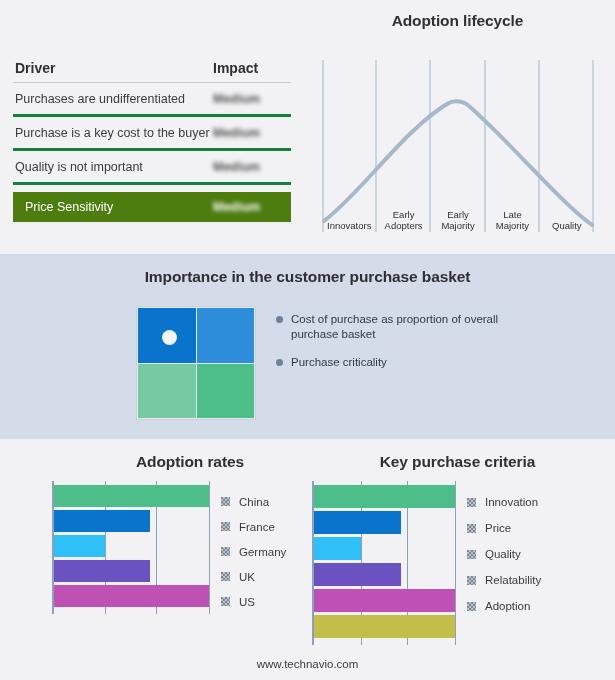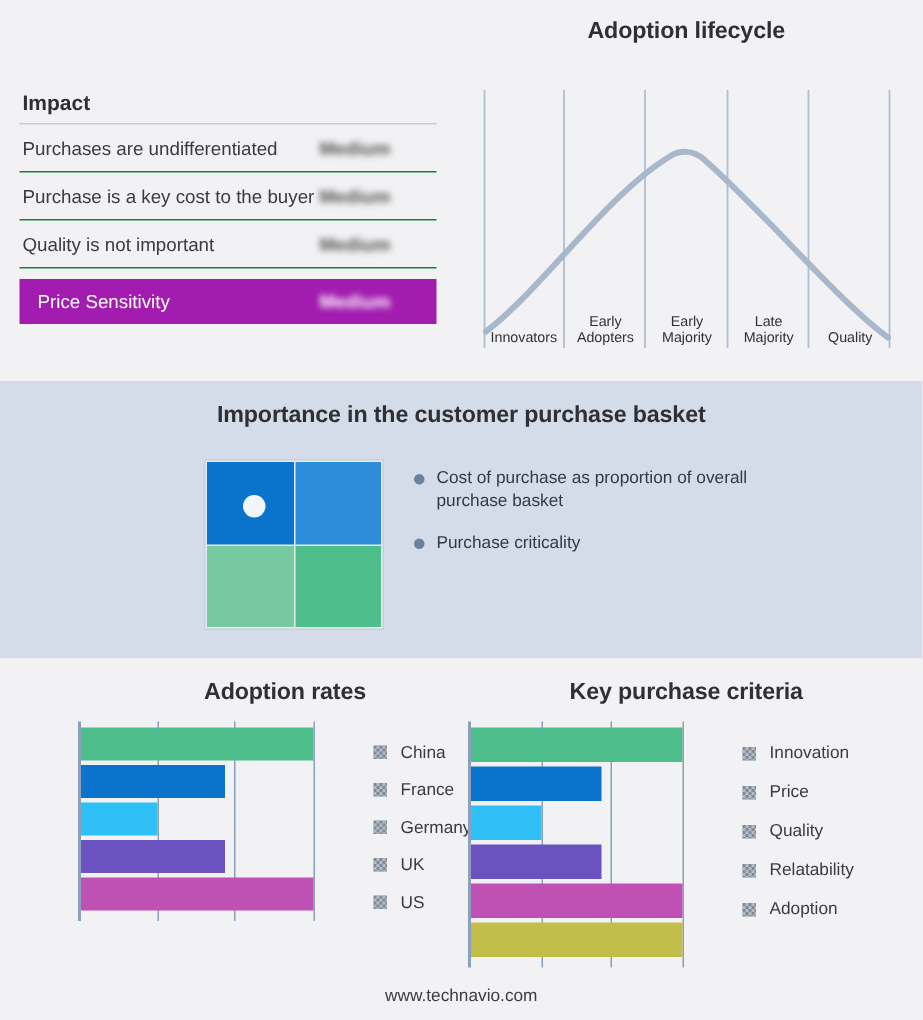--- a/index.html
+++ b/index.html
@@ -73,37 +73,37 @@
     font-size: 14px;
     font-weight: bold;
     color: #2f2f35;
     text-align: left;
   }
   .t-row {
     display: flex;
     align-items: center;
     height: 31px;
     padding: 0 2px;
-    border-bottom: 1px solid #15803d;
+    border-bottom: 3px solid #15803d;
   }
   .t-row:last-child { border-bottom: none; }
   .t-row .c1 {
     flex: 1;
     font-size: 12.5px;
     color: #3a3a40;
   }
   .t-row .c2 {
     width: 76px;
     font-size: 12.5px;
     color: #555;
     filter: blur(2.1px);
     font-weight: 600;
   }
   .t-row.highlight {
-    background: #a21caf;
+    background: #4d7c0f;
     border-bottom: none;
     height: 30px;
     padding-left: 12px;
     margin-top: 7px;
     box-shadow: 0 0 0 0 transparent;
   }
   .t-row.highlight .c1 { color: #ffffff; }
   .t-row.highlight .c2 { color: #ffffff; }
 
   
@@ -208,21 +208,20 @@
   #criteria-panel {
     position: absolute;
     left: 300px; top: 439px;
     width: 315px; height: 241px;
   }
   .bar-title { margin-top: 14px; }
 
   .bar-chart {
     position: absolute;
     display: flex;
-    gap: 28px;
   }
   #adoption-panel .bar-chart { left: 12px; top: 42px; width: 276px; }
   #criteria-panel .bar-chart { left: 12px; top: 42px; width: 292px; text-align: center; }
 
   .plot {
     position: relative;
     width: 155px;
     flex: 0 0 auto;
     border-left: 2px solid #8aa0bb;
   }
@@ -297,20 +296,21 @@
 <body>
 
 <div class="band-top"></div>
 <div class="band-mid"></div>
 <div class="band-bottom"></div>
 
 <section id="drivers-panel">
 
   <div class="table-wrap">
     <div class="t-head">
+      <div class="c1">Driver</div>
       <div class="c2">Impact</div>
     </div>
 
     <div class="t-row">
       <div class="c1">Purchases are undifferentiated</div>
       <div class="c2">Medium</div>
     </div>
     <div class="t-row">
       <div class="c1">Purchase is a key cost to the buyer</div>
       <div class="c2">Medium</div>

